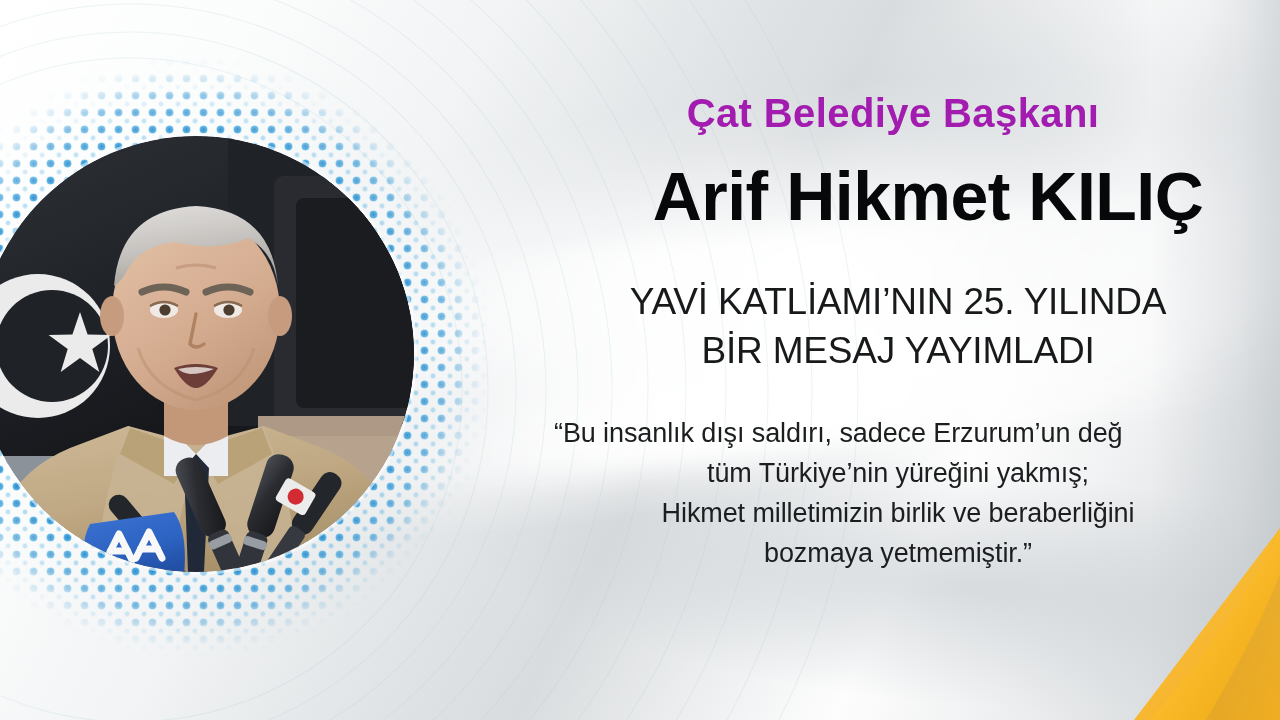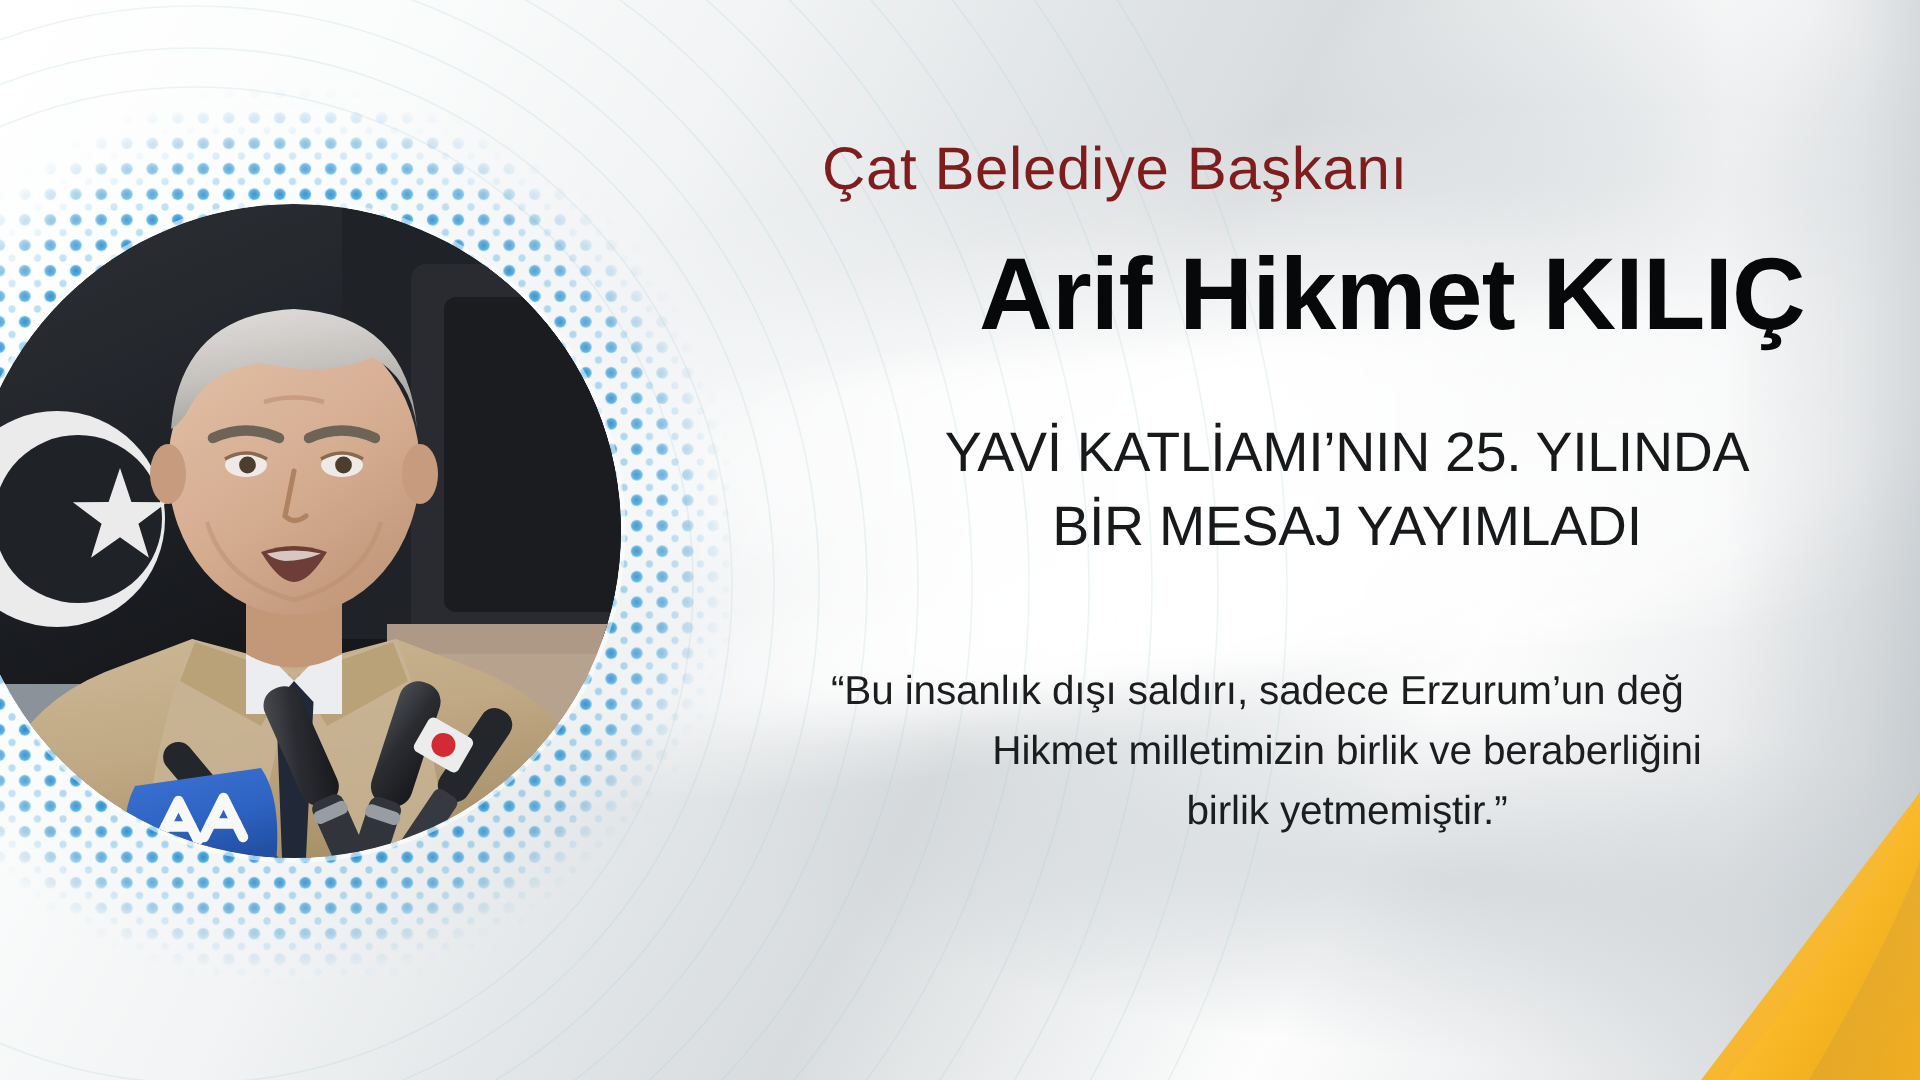--- a/index.html
+++ b/index.html
@@ -152,26 +152,26 @@
     width: 760px;
     height: 720px;
     color: #111315;
   }
 
   .kicker {
     position: absolute;
     left: 0;
     top: 92px;
     width: 690px;
-    text-align: left;
+    text-align: center;
     font-size: 40px;
-    font-weight: 400;
+    font-weight: 700;
     letter-spacing: 0.4px;
     line-height: 1.05;
-    color: #7f1d1d;
+    color: #a21caf;
     white-space: nowrap;
   }
 
   .name {
     position: absolute;
     left: 0;
     top: 160px;
     width: 760px;
     text-align: center;
     font-size: 68px;
@@ -193,21 +193,21 @@
     font-weight: 400;
     line-height: 1.32;
     letter-spacing: -0.2px;
     color: #18191b;
   }
   .headline div { white-space: nowrap; }
 
   .quote {
     position: absolute;
     left: 0;
-    top: 441px;
+    top: 414px;
     width: 700px;
     text-align: center;
     font-size: 27px;
     font-weight: 400;
     line-height: 1.48;
     letter-spacing: -0.1px;
     color: #1b1d1f;
   }
   .quote div { white-space: nowrap; }
   .quote .ql-1 {
@@ -451,22 +451,23 @@
 
     <div class="name">Arif Hikmet KILIÇ</div>
 
     <div class="headline">
       <div>YAVİ KATLİAMI’NIN 25. YILINDA</div>
       <div>BİR MESAJ YAYIMLADI</div>
     </div>
 
     <div class="quote">
       <div class="ql-1">“Bu insanlık dışı saldırı, sadece Erzurum’un değ</div>
+      <div>tüm Türkiye’nin yüreğini yakmış;</div>
       <div>Hikmet milletimizin birlik ve beraberliğini</div>
-      <div>birlik yetmemiştir.”</div>
+      <div>bozmaya yetmemiştir.”</div>
     </div>
 
   </div>
 
   <div class="corner">
     <svg viewBox="0 0 190 200" xmlns="http://www.w3.org/2000/svg" aria-hidden="true">
       <defs>
         <linearGradient id="foldA" x1="0" y1="0" x2="1" y2="1">
           <stop offset="0%" stop-color="#ffd24a"></stop>
           <stop offset="45%" stop-color="#fcbc2c"></stop>

